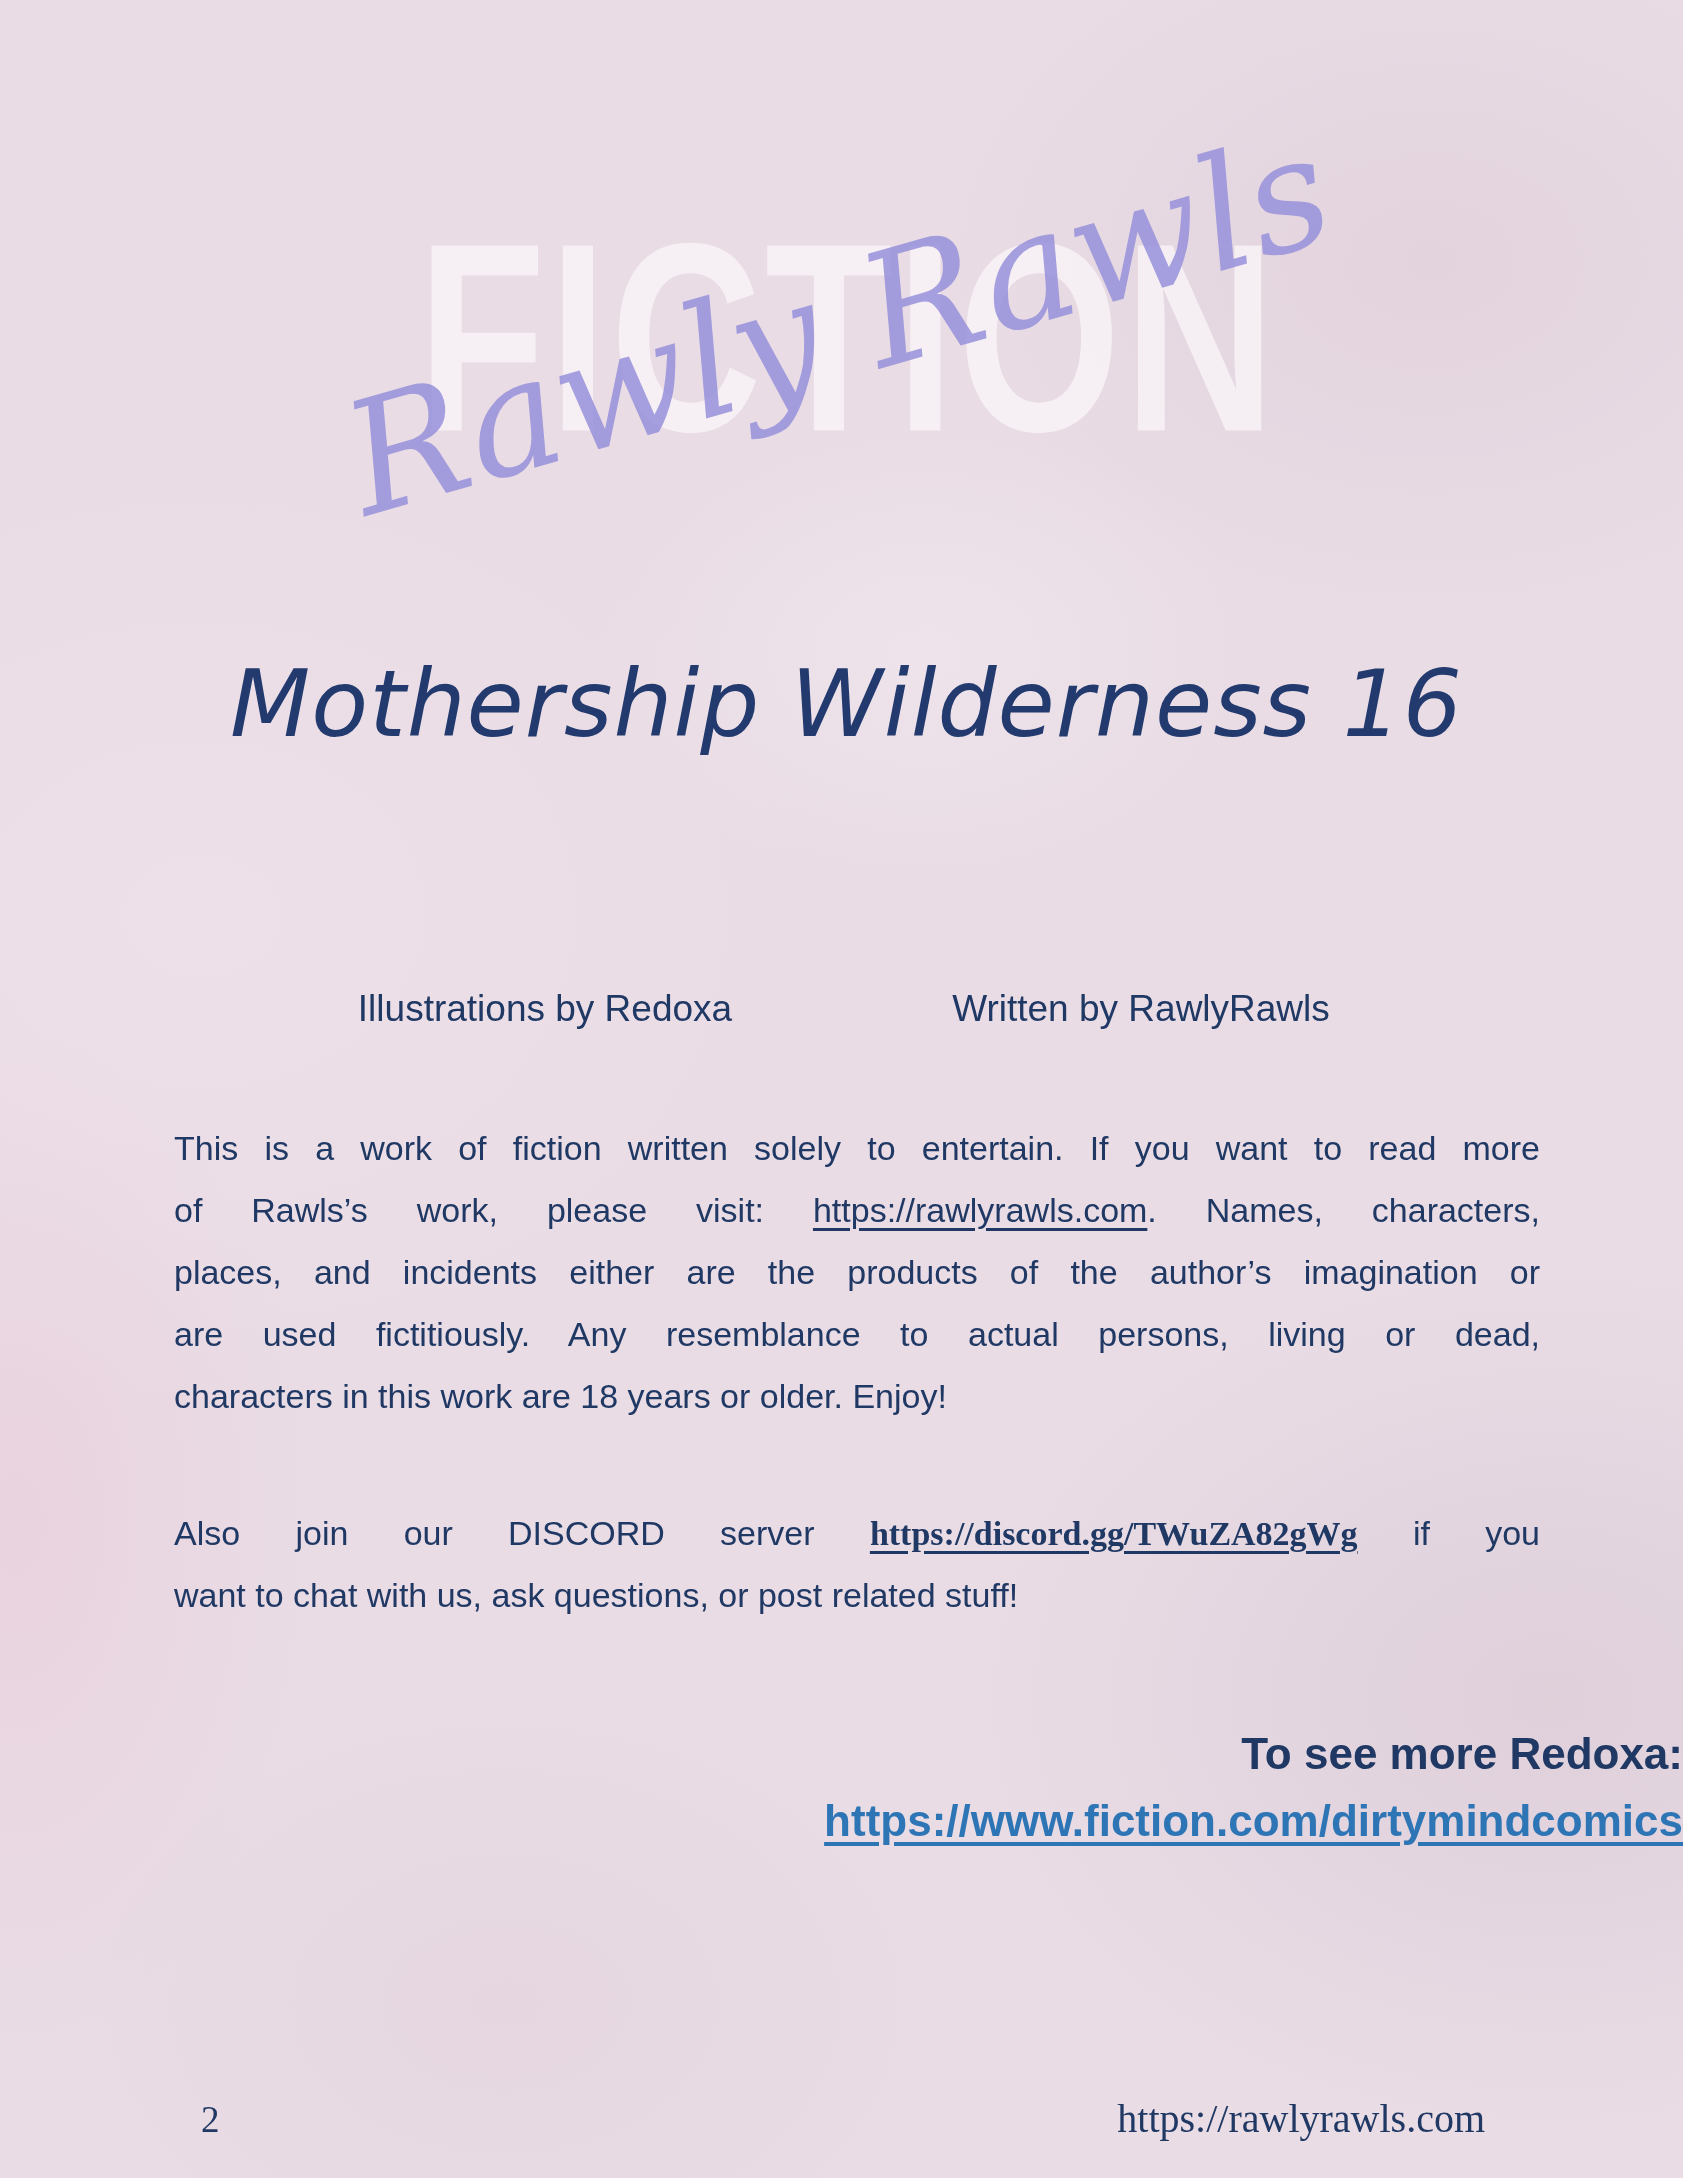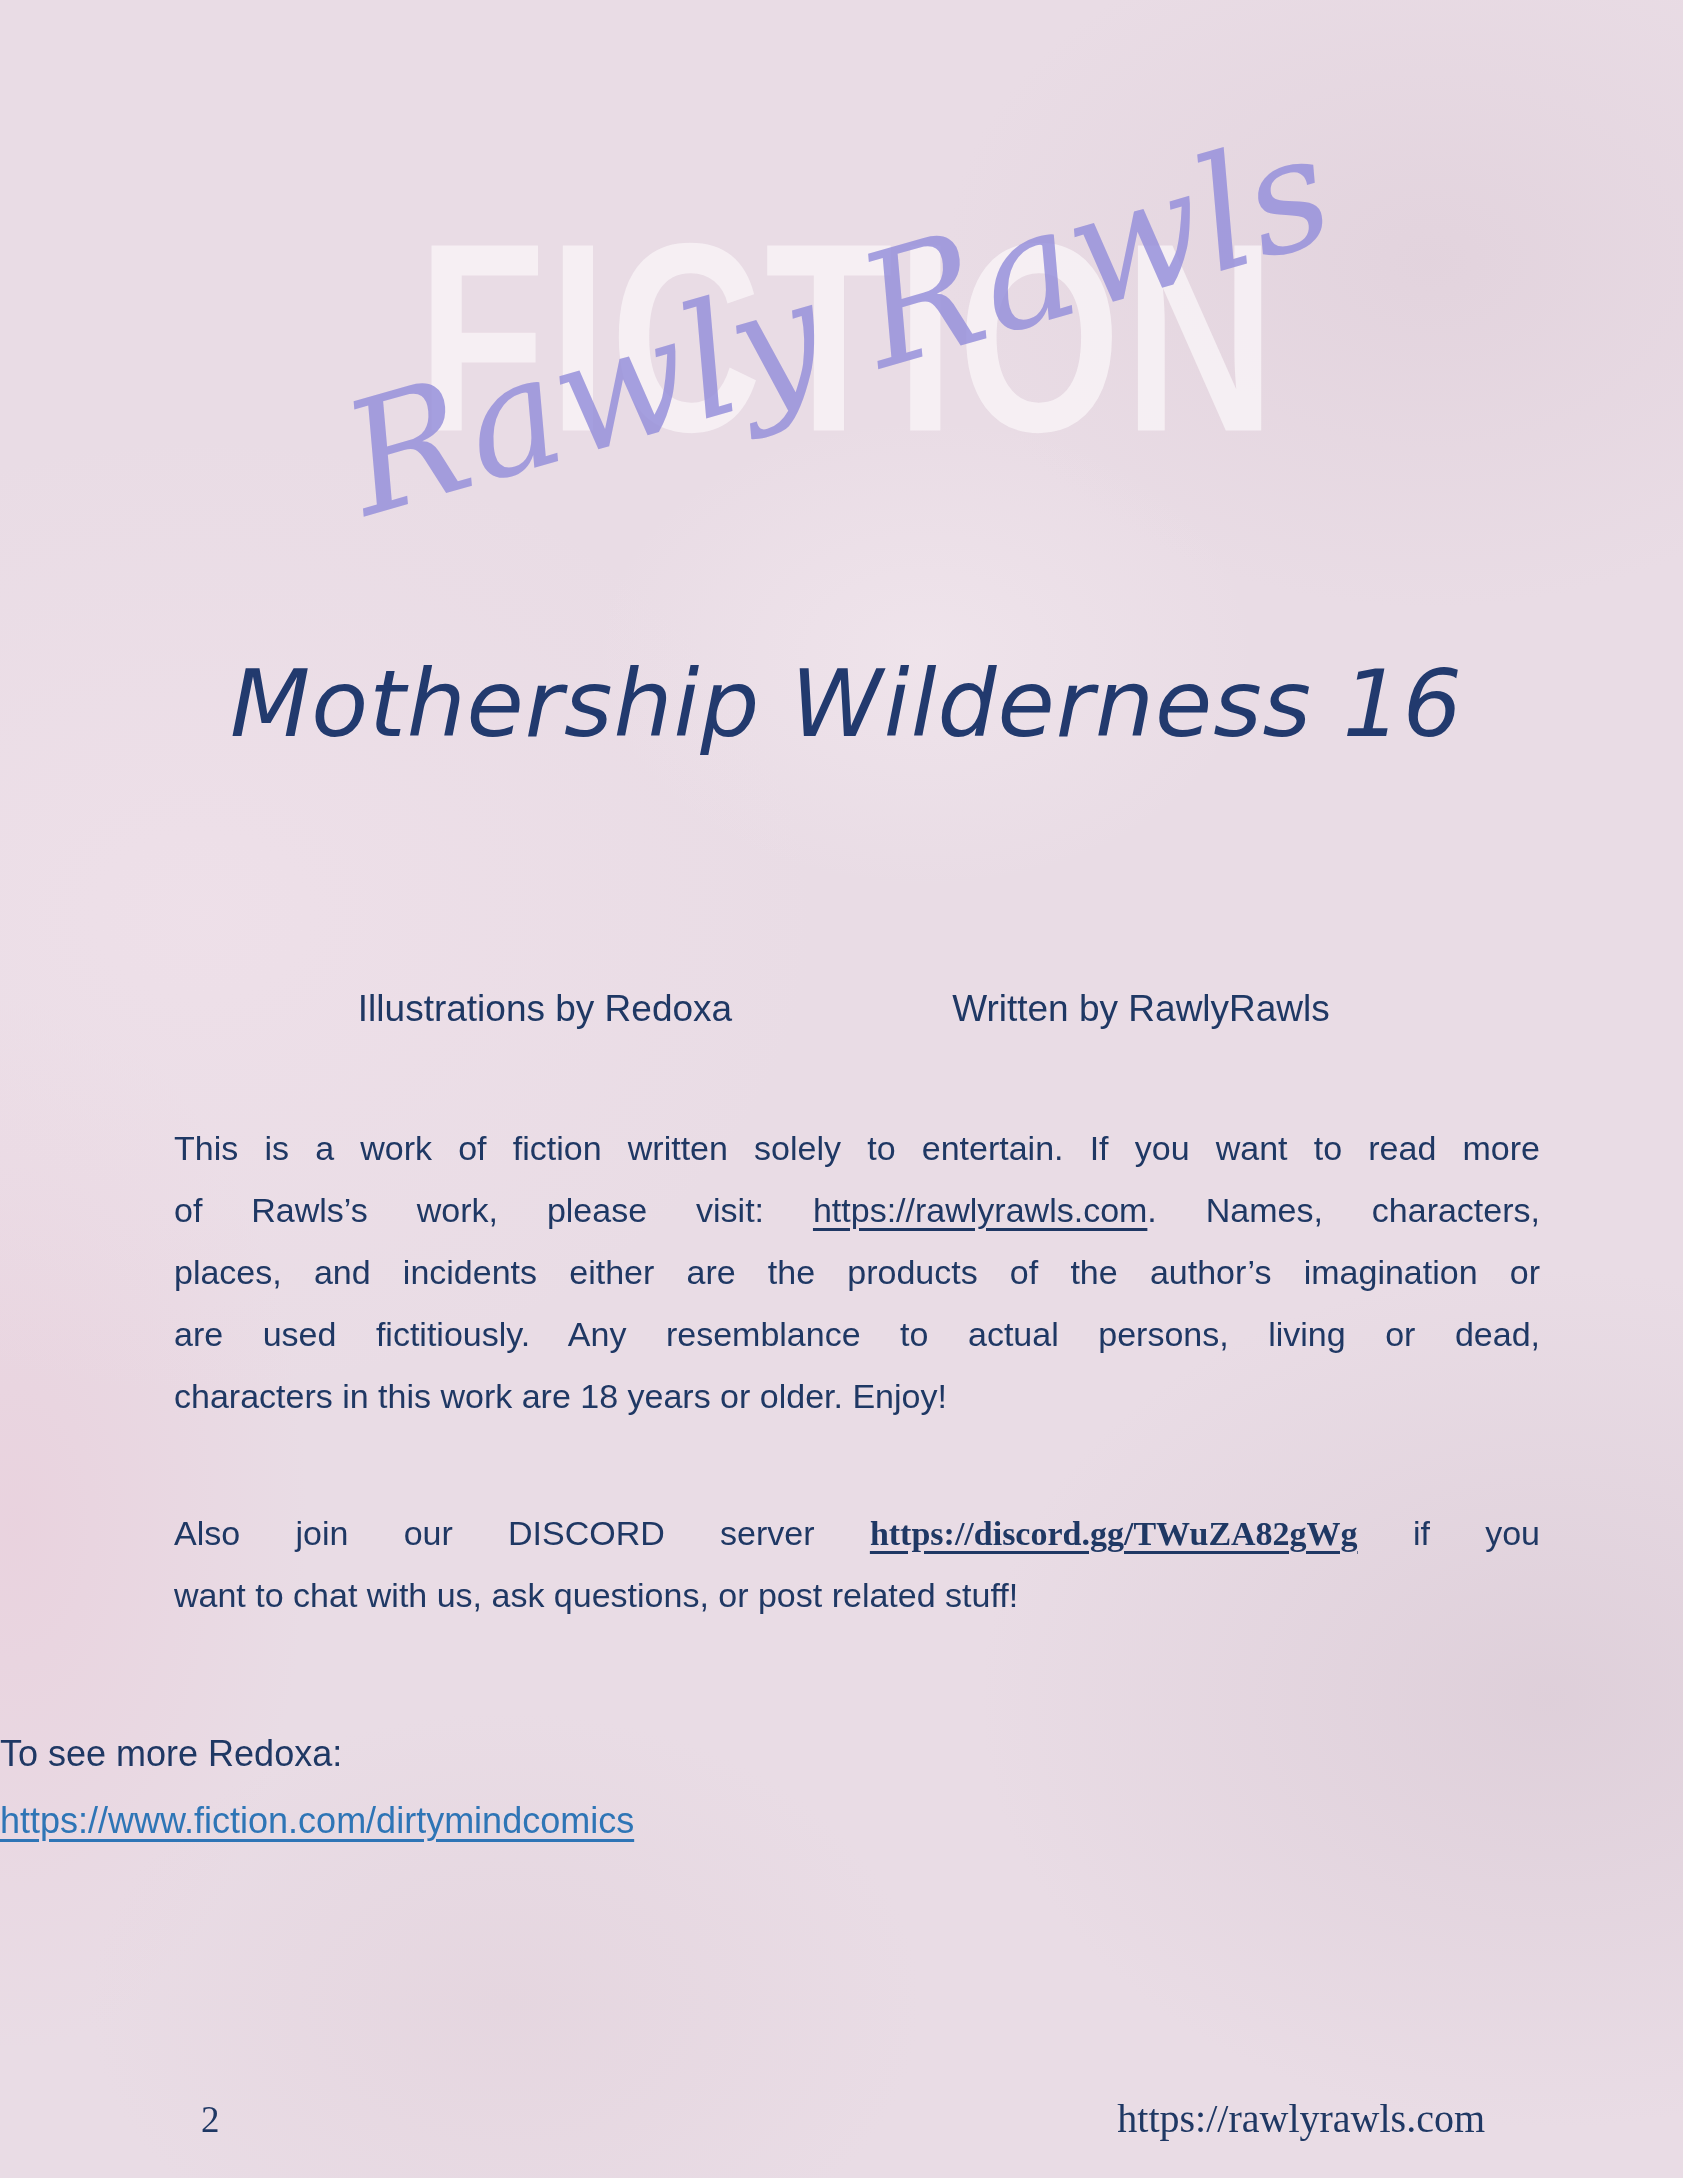--- a/index.html
+++ b/index.html
@@ -48,22 +48,22 @@
   .para .line{text-align:justify; text-align-last:justify; line-height:62px; height:62px; overflow:visible;}
   .para .line.last{text-align-last:left;}
   #disclaimer{top:1117px;}
   #discord{top:1502px;}
   .link-sans{ text-decoration:underline; text-underline-offset:6px; color:#1f3864; cursor:pointer;}
   .link-discord{
     font-family:"Liberation Serif", serif; font-weight:bold;
     text-decoration:underline; text-underline-offset:6px; color:#1f3864; cursor:pointer;
   }
   
-  .center-block{position:absolute; top:1720px; left:0; width:100%; text-align:left;
-    color:#1f3864; font-size:36px; line-height:67px;}
+  .center-block{position:absolute; top:1720px; left:0; width:100%; text-align:right;
+    color:#1f3864; font-size:44px; line-height:67px;font-weight:bold;}
   .patreon{color:#2e75b6; text-decoration:underline; text-underline-offset:6px; cursor:pointer;}
   
   .footer{
     position:absolute; top:2095px; left:201px; width:1284px;
     display:flex; justify-content:space-between; align-items:baseline;
     font-family:"Liberation Serif", serif; color:#1f3864;
   }
   .footer .pagenum{font-size:37px;}
   .footer .site{font-size:40px;}
 </style>

